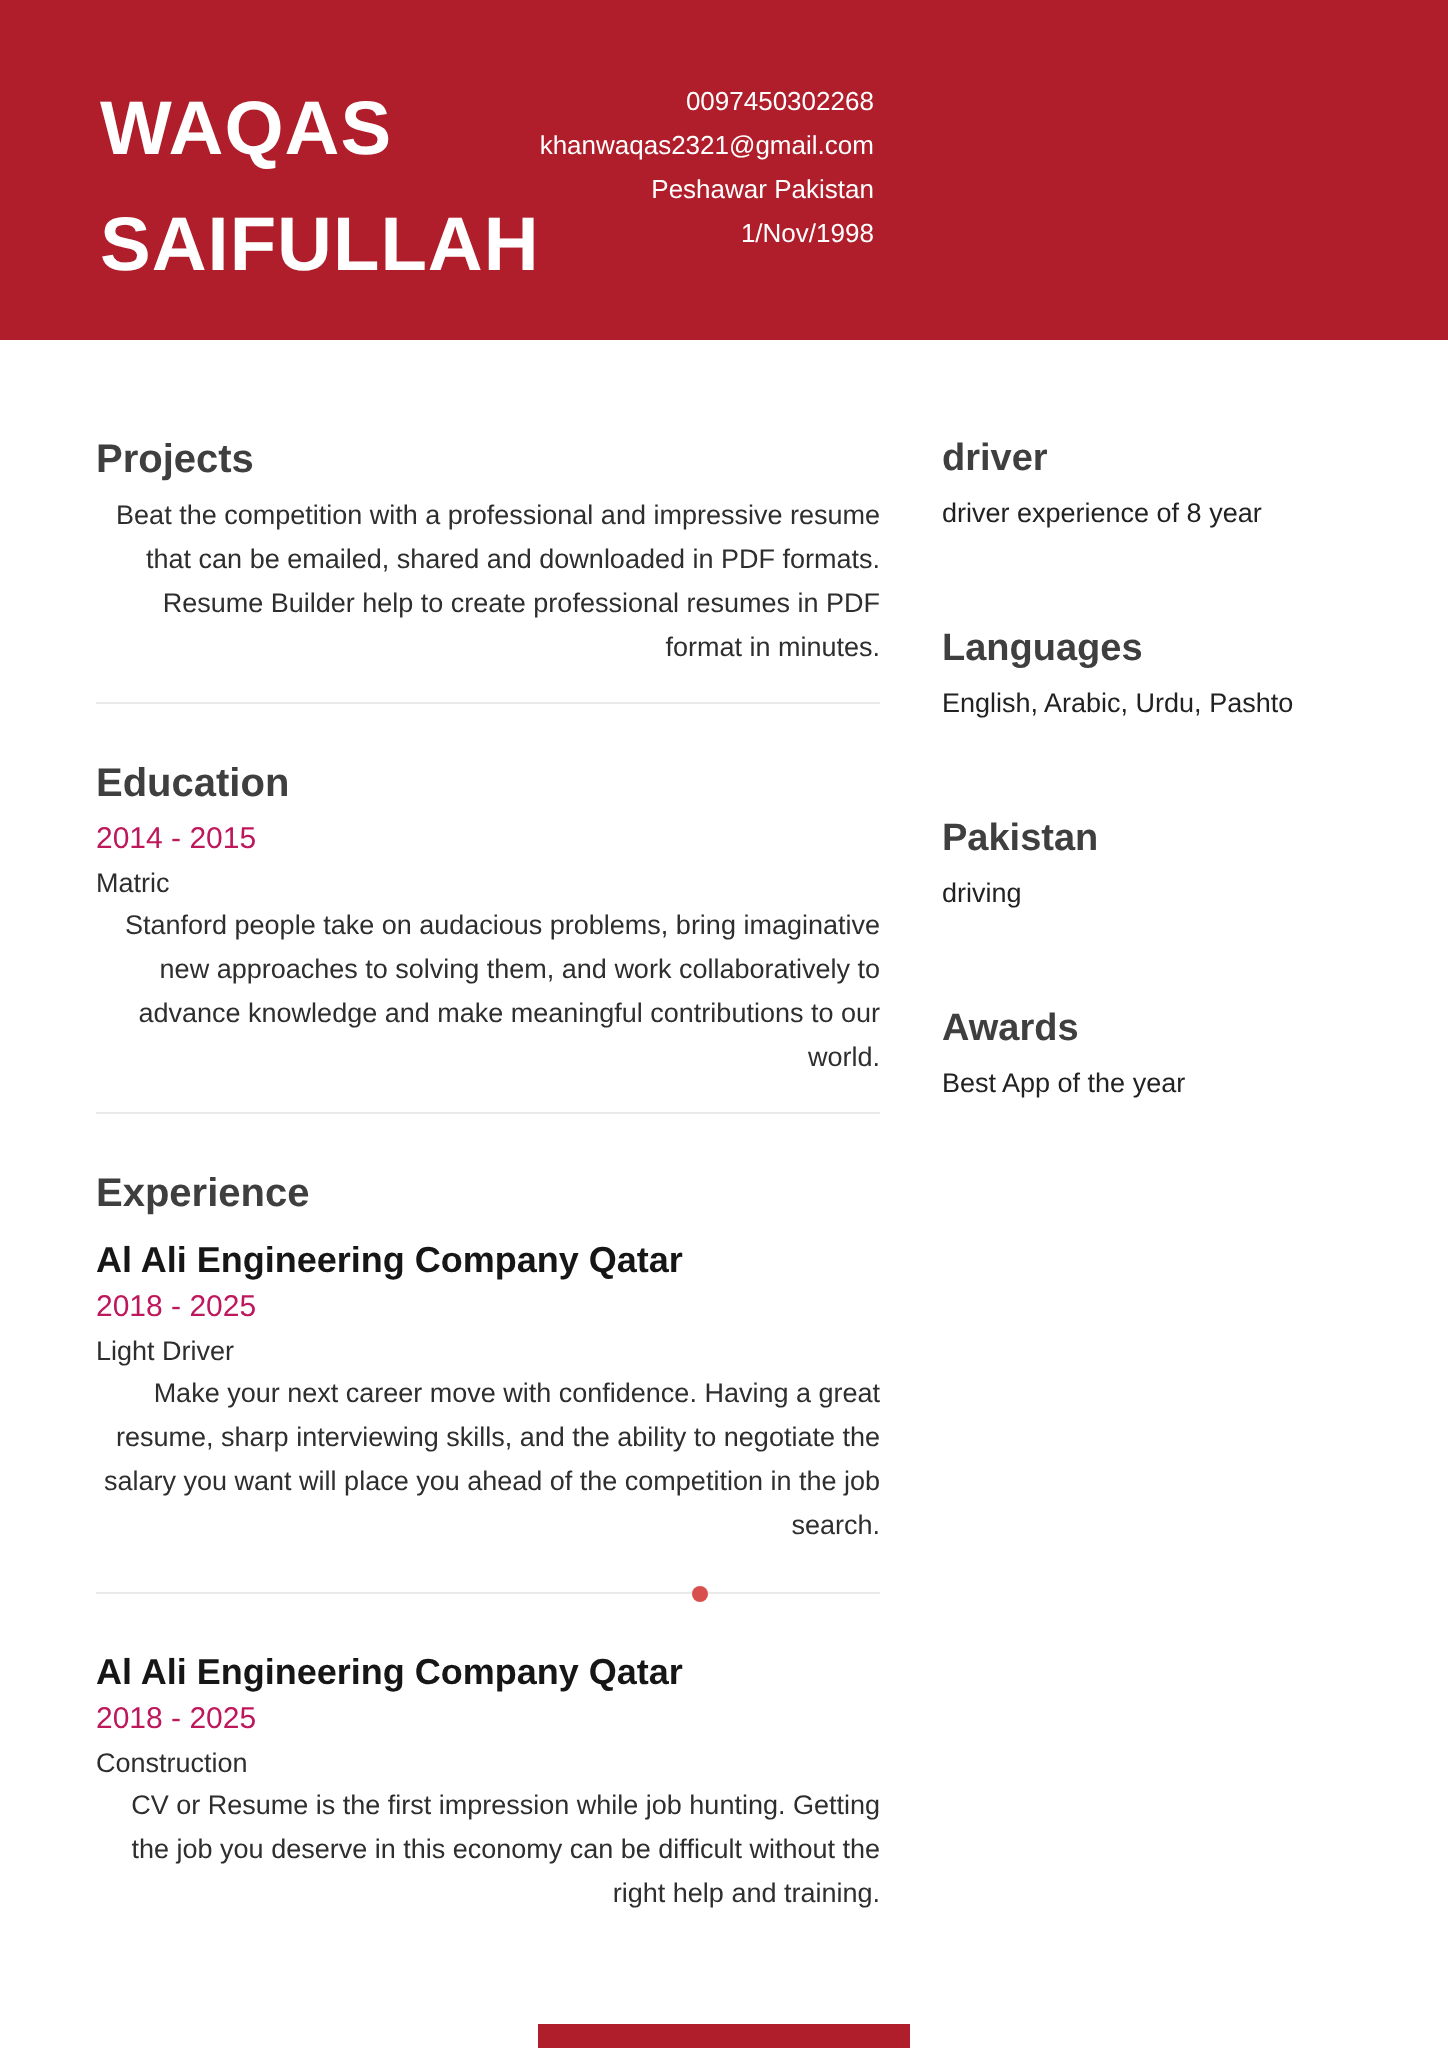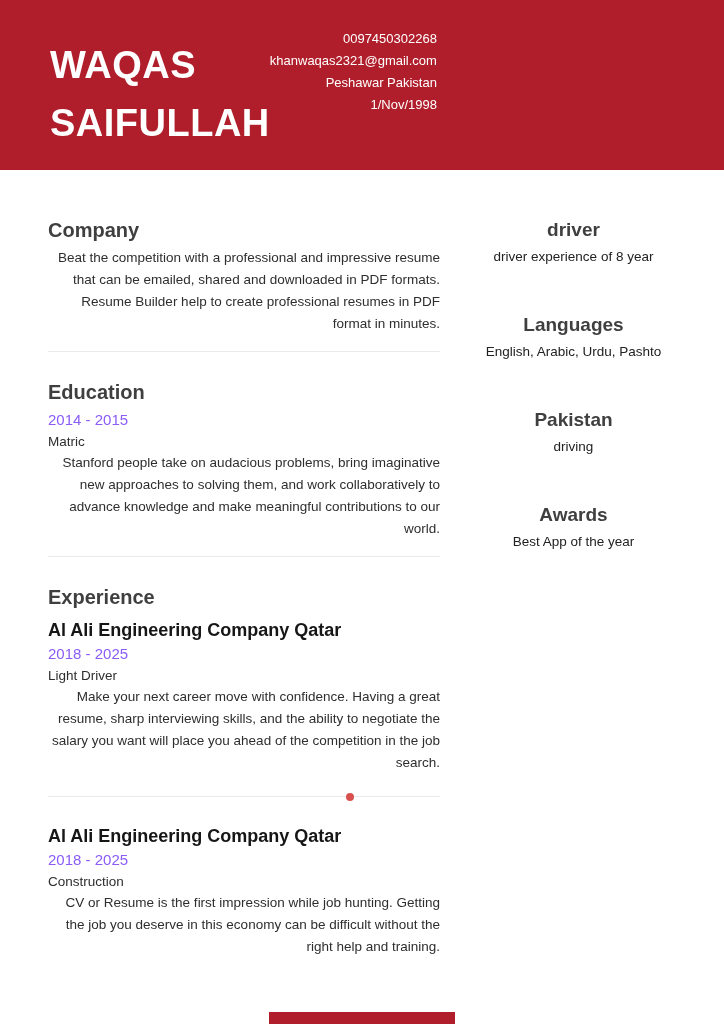--- a/index.html
+++ b/index.html
@@ -20,34 +20,34 @@
   }
   .name {
     padding-top:36px;
     color:#ffffff;
     font-size:38px;
     line-height:58px;
     font-weight:700;
     letter-spacing:0.5px;
   }
   .contact {
-    padding-top:28px;
+    padding-top:40px;
     text-align:right;
     color:#ffffff;
     font-size:13px;
     line-height:22px;
     font-weight:400;
   }
   
   .content {
     display:flex;
     padding:48px 48px 0 48px;
   }
   .col-left  { width:392px; }
-  .col-right { width:205px; margin-left:auto;text-align:center; }
+  .col-right { width:205px; margin-left:auto; }
 
   h2.section-title {
     font-size:20px;
     line-height:24px;
     font-weight:700;
     color:#3f3f3f;
     margin:0 0 5px 0;
   }
   .col-left p.body-text {
     font-size:13.5px;
@@ -59,21 +59,21 @@
   .item-title {
     font-size:18px;
     line-height:22px;
     font-weight:700;
     color:#161616;
     margin-top:10px;
   }
   .item-dates {
     font-size:15px;
     line-height:21px;
-    color:#8b5cf6;
+    color:#be185d;
     font-weight:400;
     margin-top:2px;
   }
   .item-sub {
     font-size:13.5px;
     line-height:20px;
     color:#2e2e2e;
     margin-top:2px;
   }
   .divider-wrap { position:relative; margin:16px 0 28px 0; }
@@ -119,21 +119,21 @@
       <div>Peshawar  Pakistan</div>
       <div>1/Nov/1998</div>
     </div>
   </div>
 
   <div class="content">
 
     <div class="col-left">
 
       <section>
-        <h2 class="section-title">Company</h2>
+        <h2 class="section-title">Projects</h2>
         <p class="body-text">Beat the competition with a professional and impressive resume that can be emailed, shared and downloaded in PDF formats. Resume Builder help to create professional resumes in PDF format in minutes.</p>
       </section>
 
       <div class="divider-wrap">
         <hr class="divider">
       </div>
 
       <section>
         <h2 class="section-title">Education</h2>
         <div class="item-dates">2014 - 2015</div>

